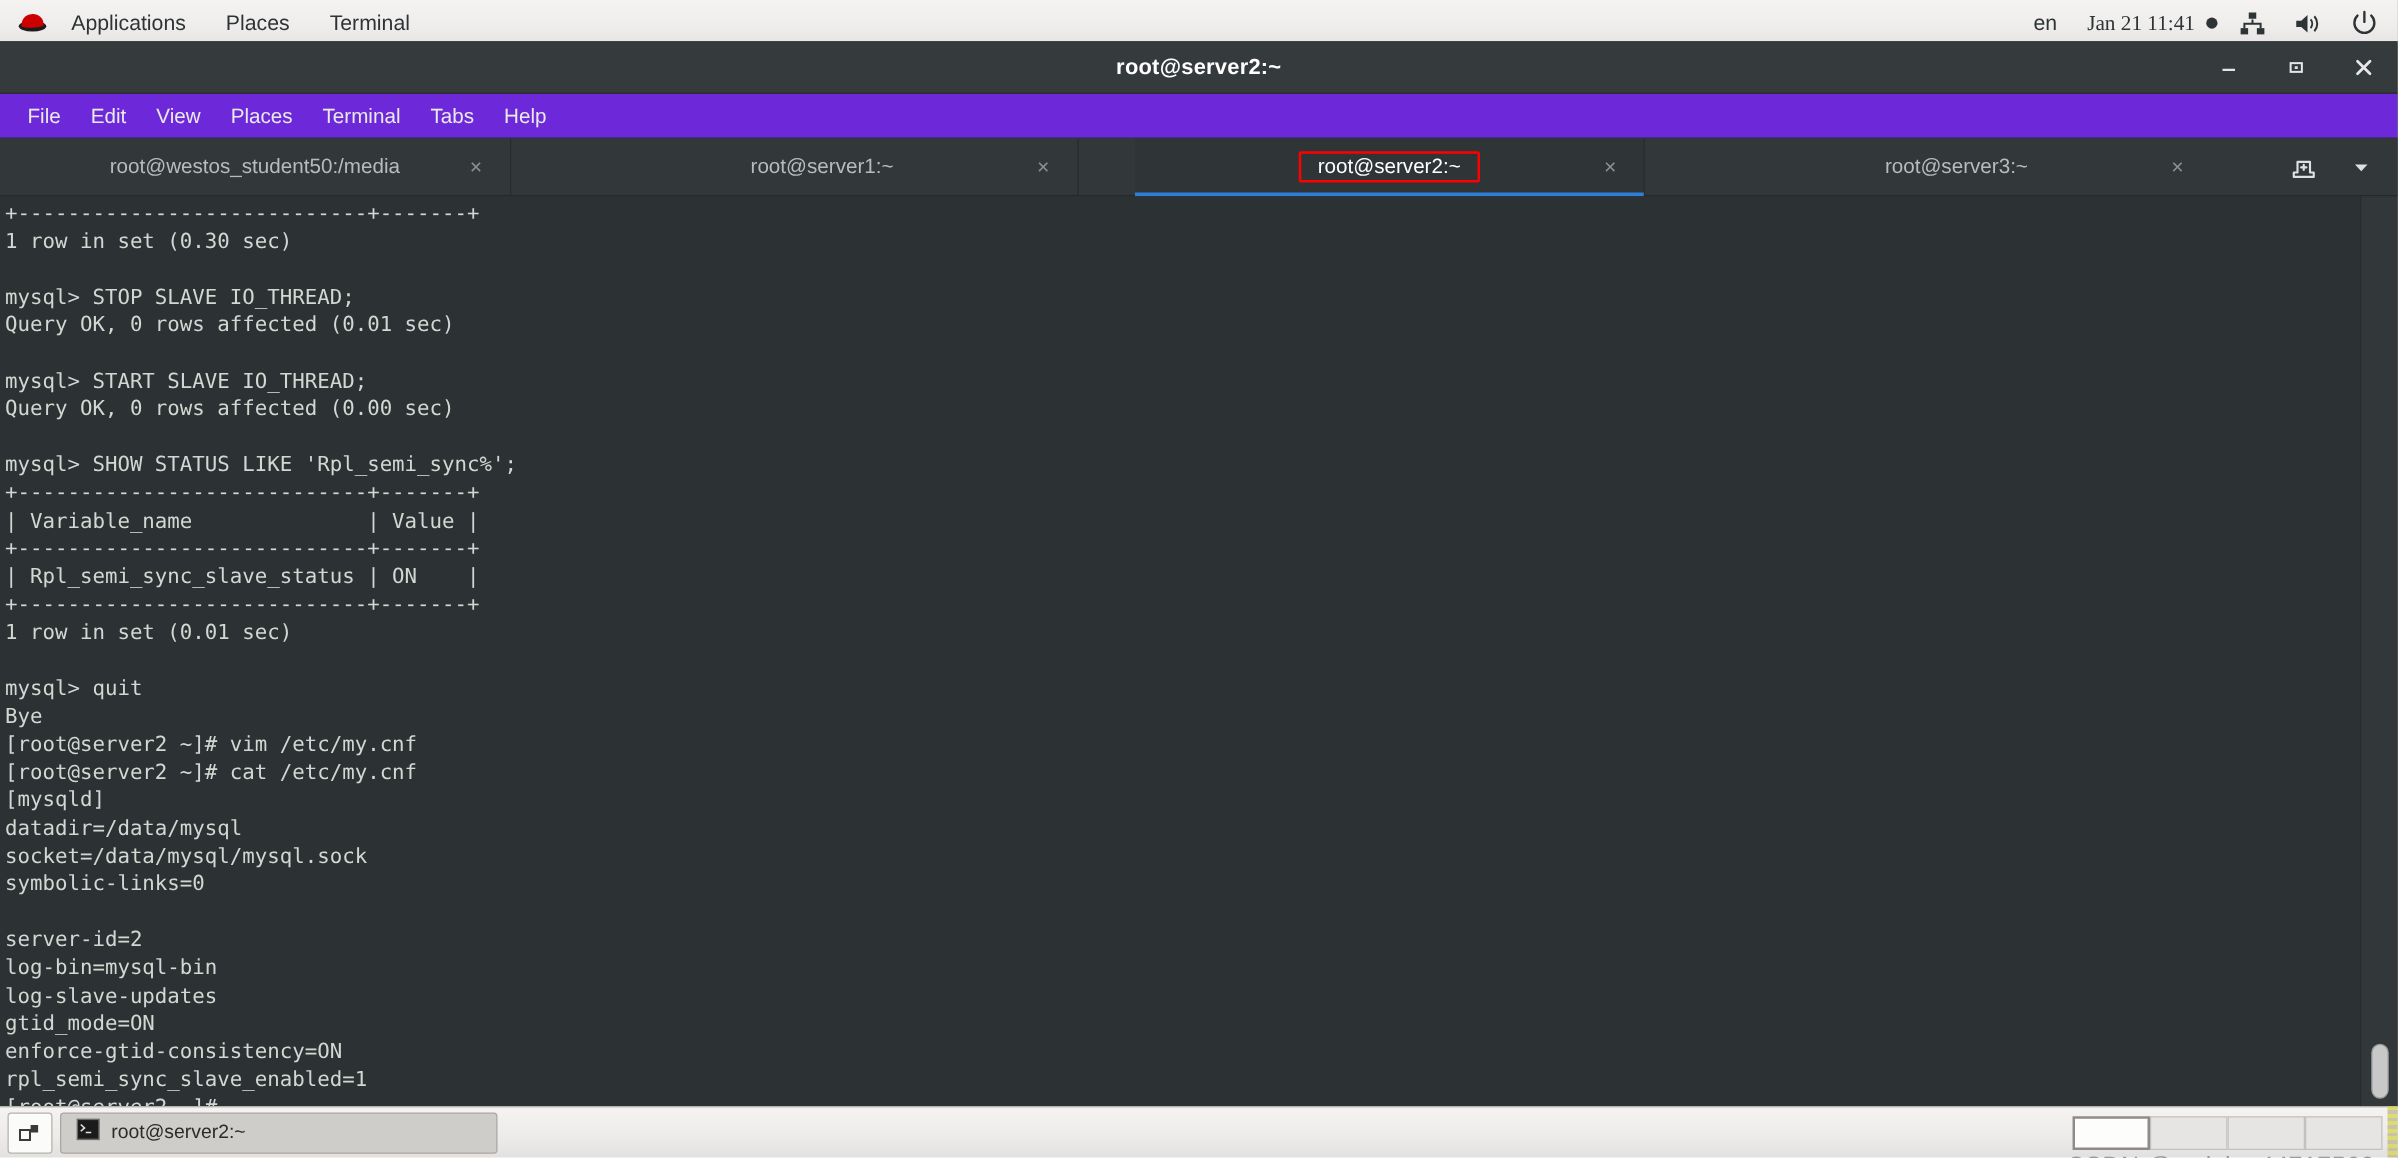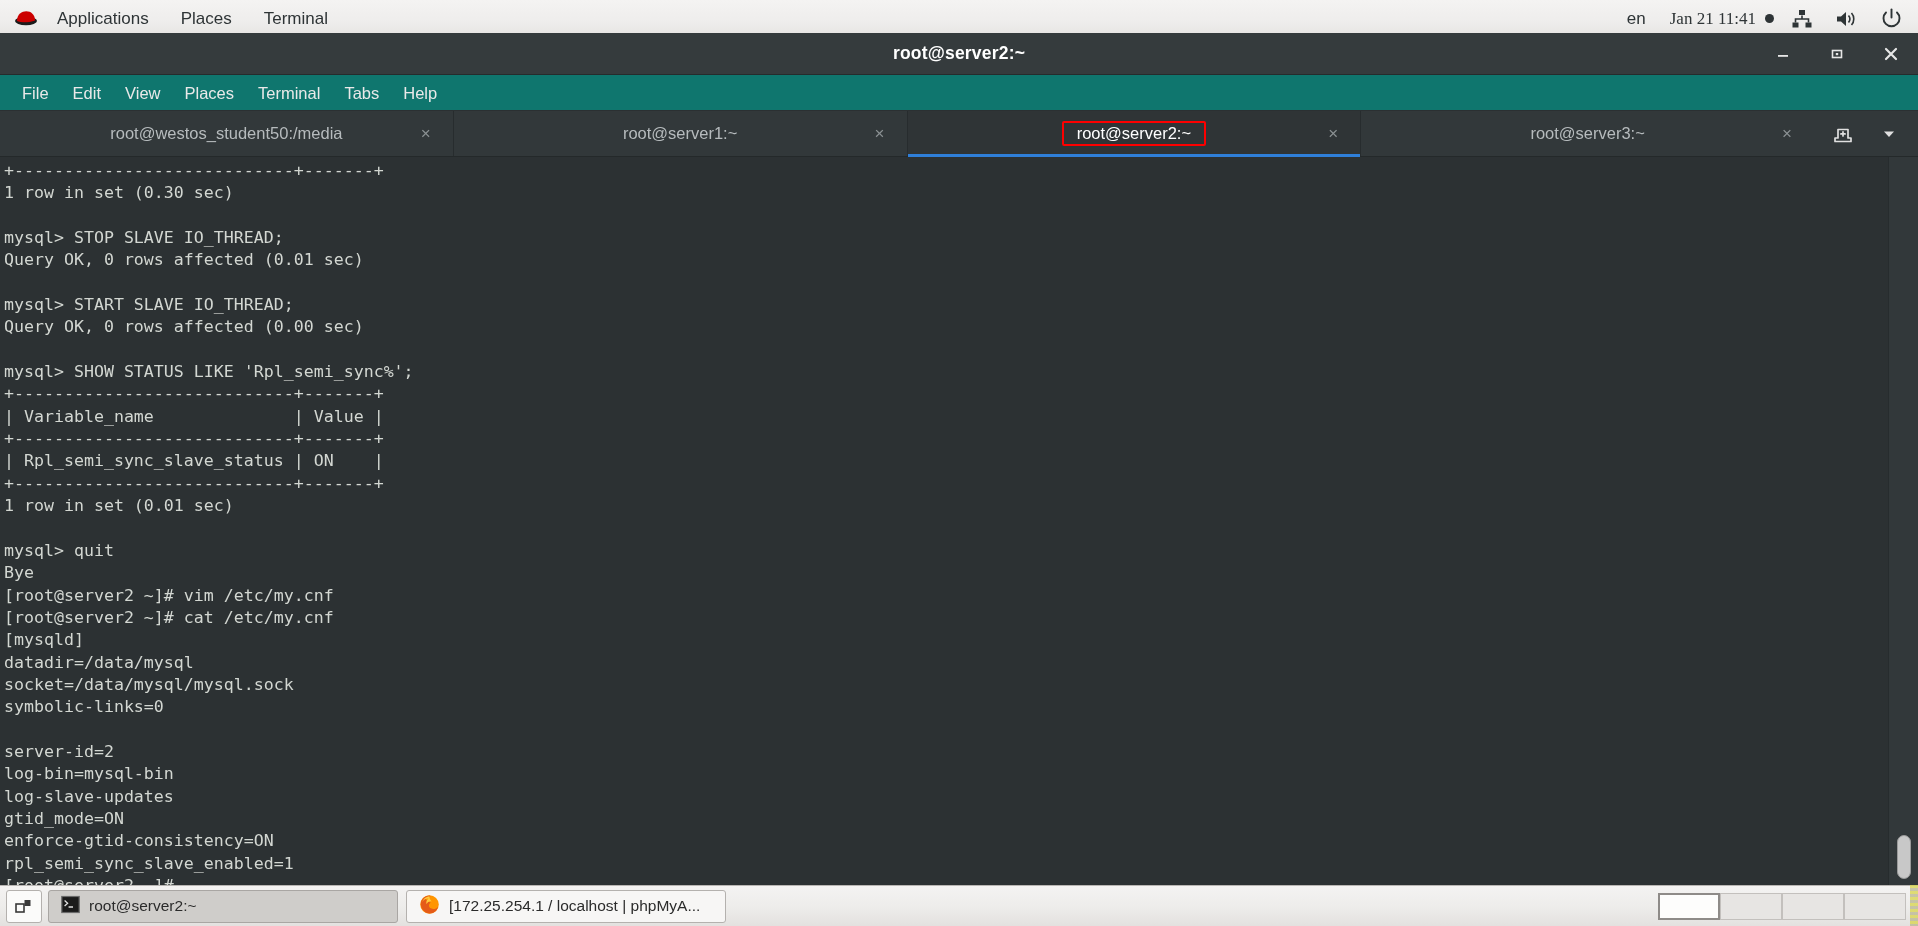--- a/index.html
+++ b/index.html
@@ -41,32 +41,32 @@
     border-bottom: 1px solid #262b2c;
   }
   #title-text { color: #ffffff; font-size: 17.5px; font-weight: bold; letter-spacing: .2px; }
   #win-buttons { position: absolute; right: 0; top: 0; height: 42px; display: flex; align-items: center; }
   .win-btn {
     width: 54px; height: 42px; display: flex; align-items: center; justify-content: center;
     color: #e6e6e6; font-size: 17px; cursor: pointer;
   }
 
   #menu-bar {
-    height: 36px; background: #0f766e; display: flex; align-items: center;
+    height: 36px; background: #6d28d9; display: flex; align-items: center;
     padding-left: 10px; border-bottom: 1px solid #2b3032;
   }
   #menu-bar .mb-item {
     padding: 0 12px; height: 30px; line-height: 30px; color: #e9e9e9;
     font-size: 16.5px; cursor: default;
   }
 
   
   #tab-bar {
     height: 46px; background: #32383a; display: flex; align-items: stretch;
-    border-bottom: 1px solid #24292a; position: relative;
+    border-bottom: 1px solid #24292a; position: relative; gap: 45px;
   }
   .tab {
     flex: 1 1 0; display: flex; align-items: center; justify-content: center;
     position: relative; cursor: pointer;
     border-right: 1px solid #272c2e;
     min-width: 0;
   }
   .tab .tab-label {
     color: #b6bbbd; font-size: 16.5px; white-space: nowrap; overflow: hidden; text-overflow: ellipsis;
     padding: 2px 8px;
@@ -314,30 +314,20 @@
     <span>
       <svg width="19" height="19" viewBox="0 0 19 19" aria-hidden="true">
         <rect x="0.8" y="1.5" width="17.4" height="16" fill="#1b1b1b" stroke="#6a6a6a" stroke-width="1.2"></rect>
         <path d="M3.6 5.6 L6.6 8.3 L3.6 11" stroke="#e0e0e0" stroke-width="1.3" fill="none"></path>
         <line x1="7.6" y1="12" x2="12" y2="12" stroke="#e0e0e0" stroke-width="1.3"></line>
       </svg>
     </span>
     <span class="tb-label">root@server2:~</span>
   </div>
 
-  <div class="tb-item inactive">
-    <span>
-      <svg width="21" height="21" viewBox="0 0 21 21" aria-hidden="true">
-        <circle cx="10.5" cy="10.5" r="9.3" fill="#ff9500"></circle>
-        <path d="M10.5 1.5 C5.6 1.5 1.8 5.2 1.8 10 C1.8 15 5.7 19.4 10.8 19.4 C15 19.4 18.4 16.3 19 12.4 C17.3 15.2 14.1 15.6 11.8 14.3 C9.2 12.8 9.5 9.6 11.9 8.4 C9.4 8.4 7.3 7 6.6 4.6 C8 3 9.7 2.2 12 2.3 Z" fill="#e55b18"></path>
-        <path d="M10.5 2.4 C6.9 2.4 4.1 4.8 3.4 8.1 C4.6 5.6 7 4.3 9.6 4.6 C7.6 5.9 6.9 8.2 7.6 10.2 C8.4 7.9 10.6 6.8 12.8 7.4 C11 5.5 10.2 3.9 10.5 2.4 Z" fill="#ffcb3e"></path>
-      </svg>
-    </span>
-    <span class="tb-label">[172.25.254.1 / localhost | phpMyA...</span>
-  </div>
 
   <div class="tb-spacer"></div>
 
   <div id="workspace-switcher">
     <div class="ws-box active"></div>
     <div class="ws-box"></div>
     <div class="ws-box"></div>
     <div class="ws-box"></div>
   </div>
 

